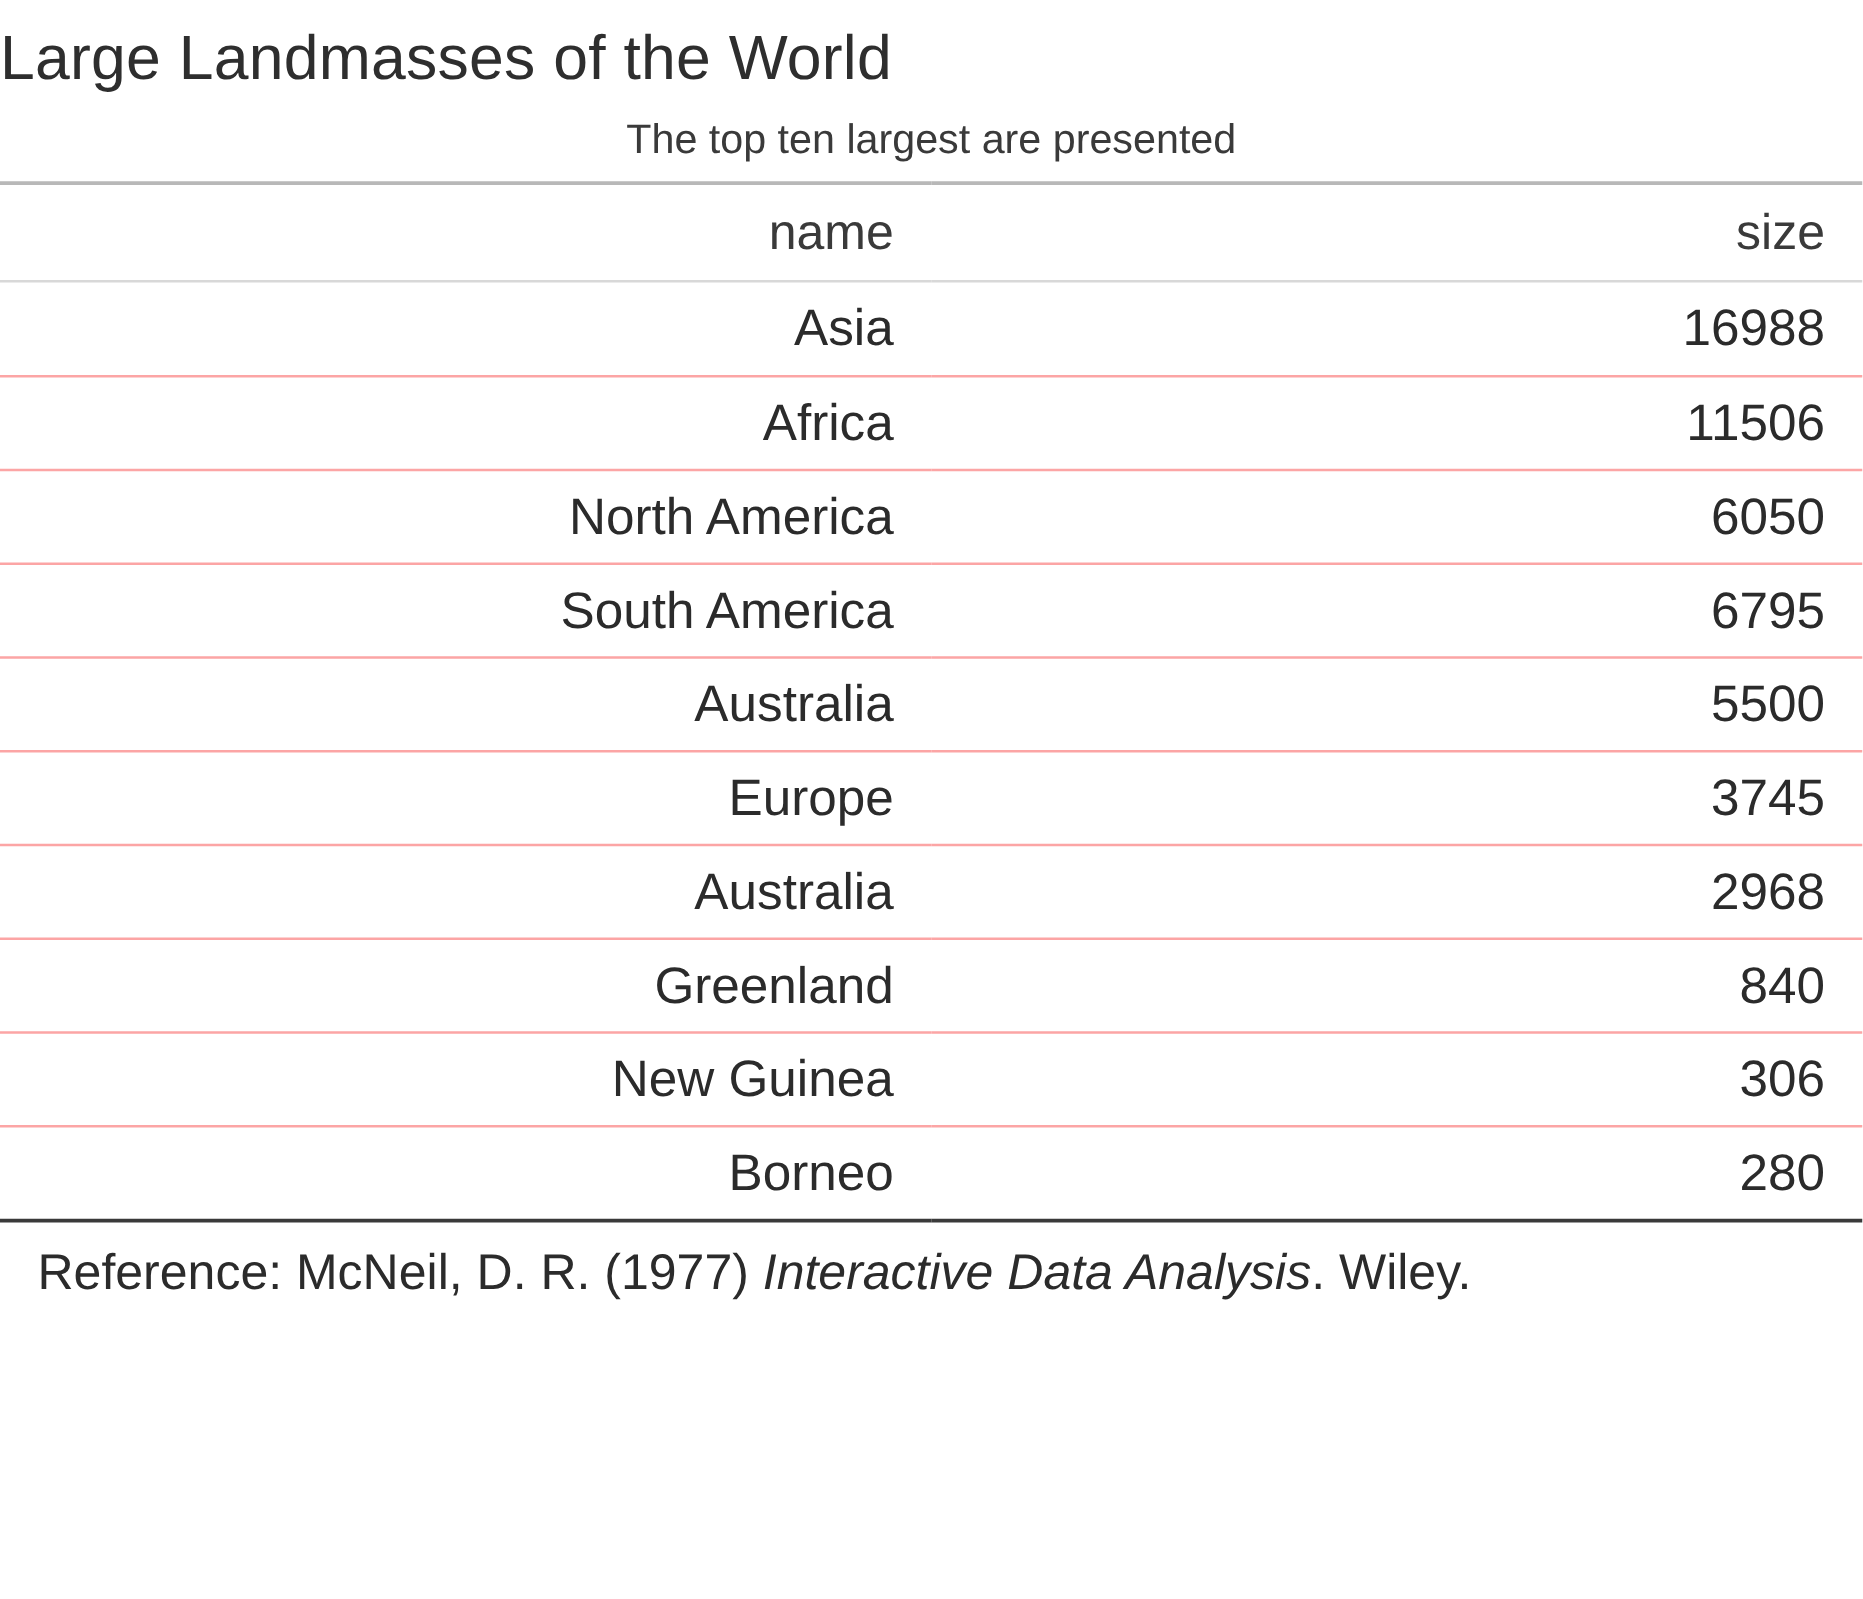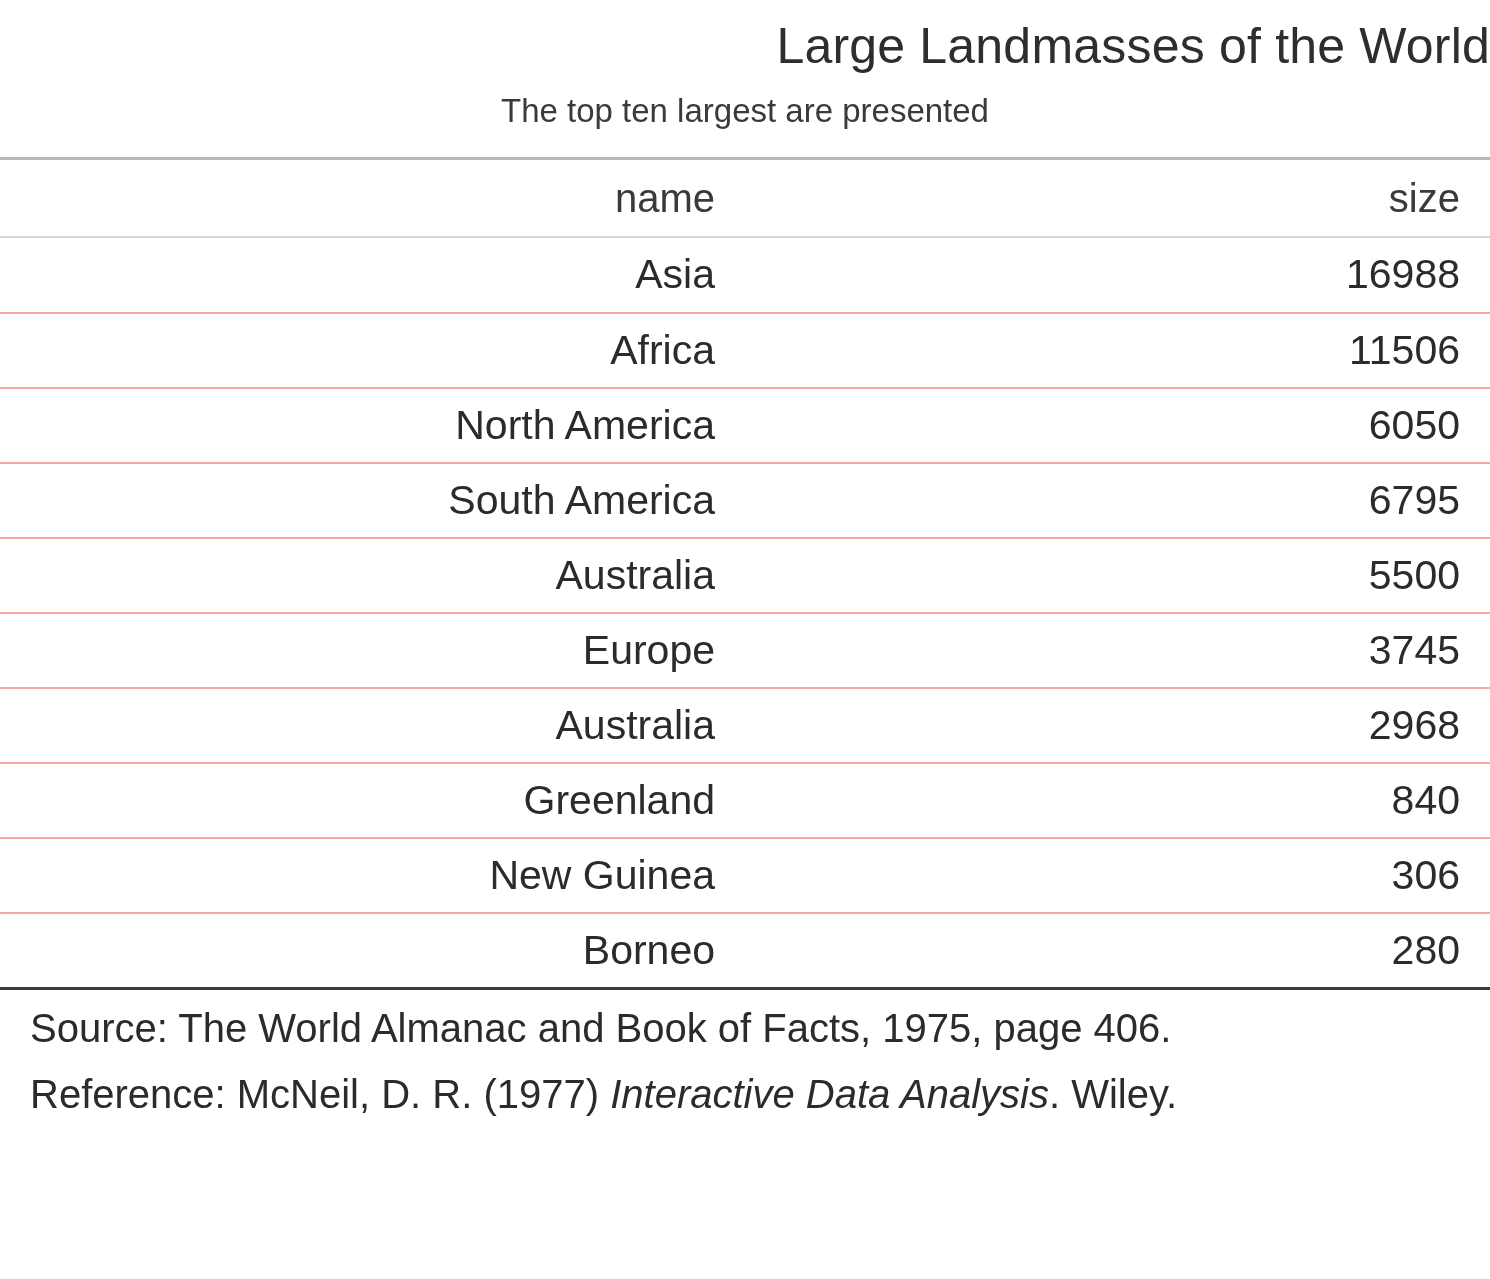--- a/index.html
+++ b/index.html
@@ -13,35 +13,35 @@
     font-family: "Liberation Sans", sans-serif;
     color: #2b2b2b;
     -webkit-font-smoothing: antialiased;
   }
   .table-wrap {
     width: 1490px;
     box-sizing: border-box;
     padding: 0;
   }
   .title {
-    text-align: right;
+    text-align: left;
     font-size: 50px;
     font-weight: 400;
     color: #2e2e2e;
     padding-top: 18px;
     line-height: 1.15;
     letter-spacing: 0.2px;
   }
   .subtitle {
     text-align: center;
     font-size: 33px;
     font-weight: 400;
     color: #3a3a3a;
     padding-top: 16px;
-    padding-bottom: 28px;
+    padding-bottom: 16px;
     line-height: 1.15;
   }
   table {
     width: 100%;
     border-collapse: collapse;
     table-layout: fixed;
   }
   thead tr.head-row {
     border-top: 3px solid #b8b8b8;
     border-bottom: 2px solid #d8d8d8;
@@ -144,21 +144,18 @@
       </tr>
       <tr>
         <td class="col-name">Borneo</td>
         <td class="col-size">280</td>
       </tr>
     </tbody>
     <tfoot>
       <tr class="foot-sep">
         <td colspan="2"></td>
       </tr>
-      <tr>
-        <td class="footnote" colspan="2">Source: The World Almanac and Book of Facts, 1975, page 406.</td>
-      </tr>
       <tr class="foot-last">
         <td class="footnote" colspan="2"><span>Reference: McNeil, D. R. (1977) </span><span class="ital">Interactive Data Analysis</span><span>. Wiley.</span></td>
       </tr>
     </tfoot>
   </table>
 </div>
 
 </body></html>

